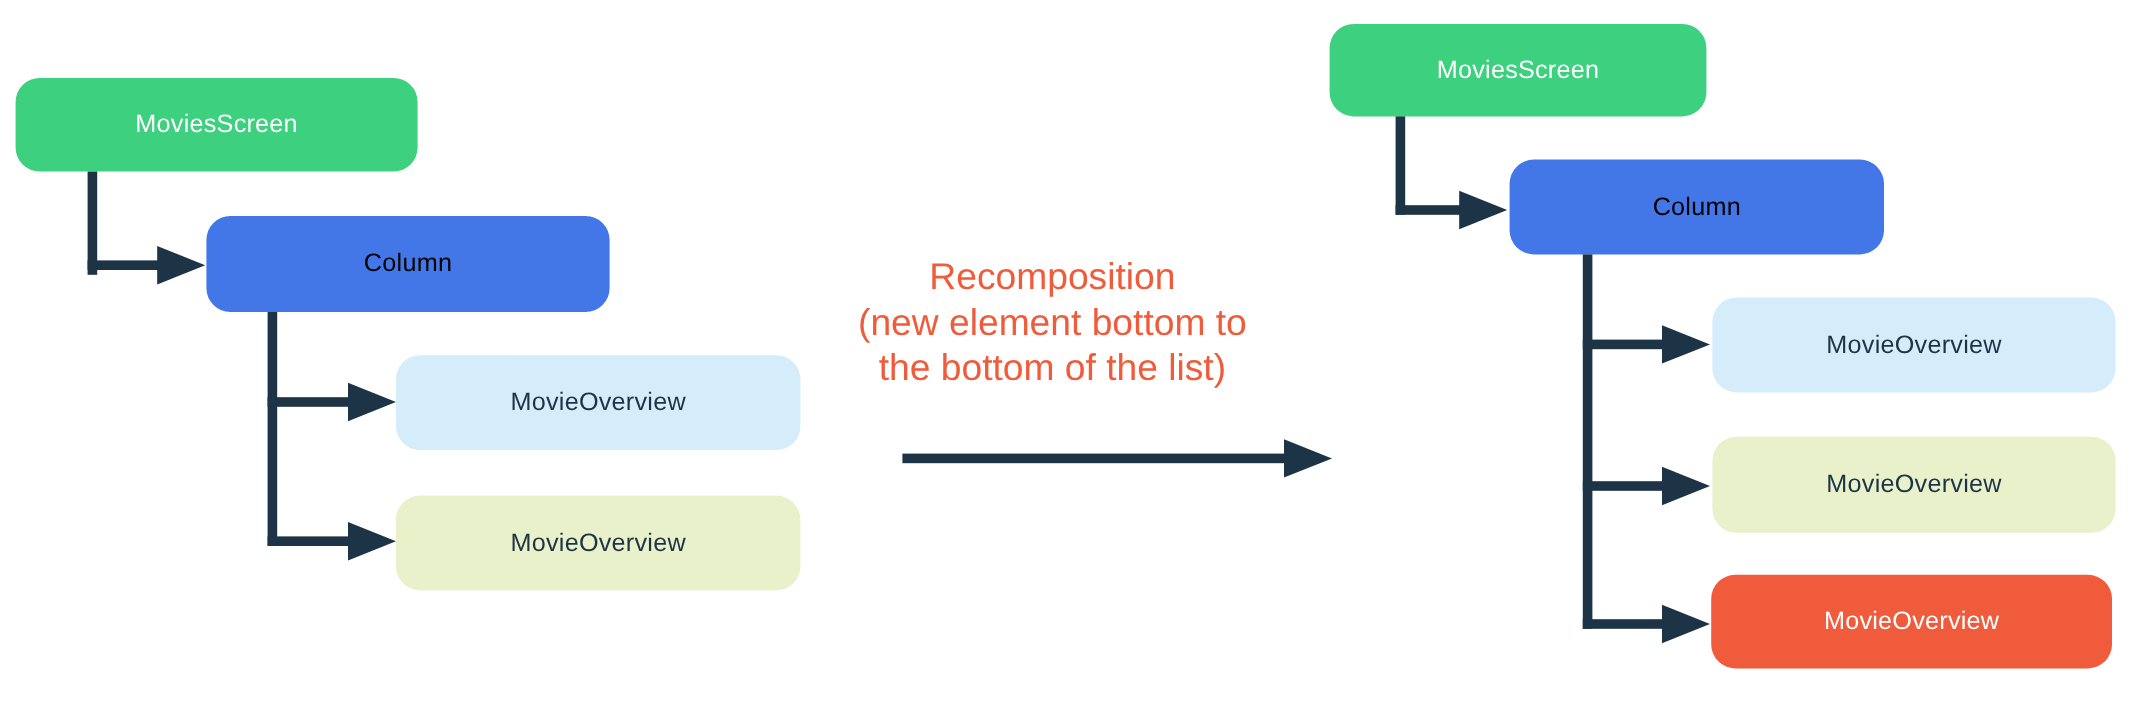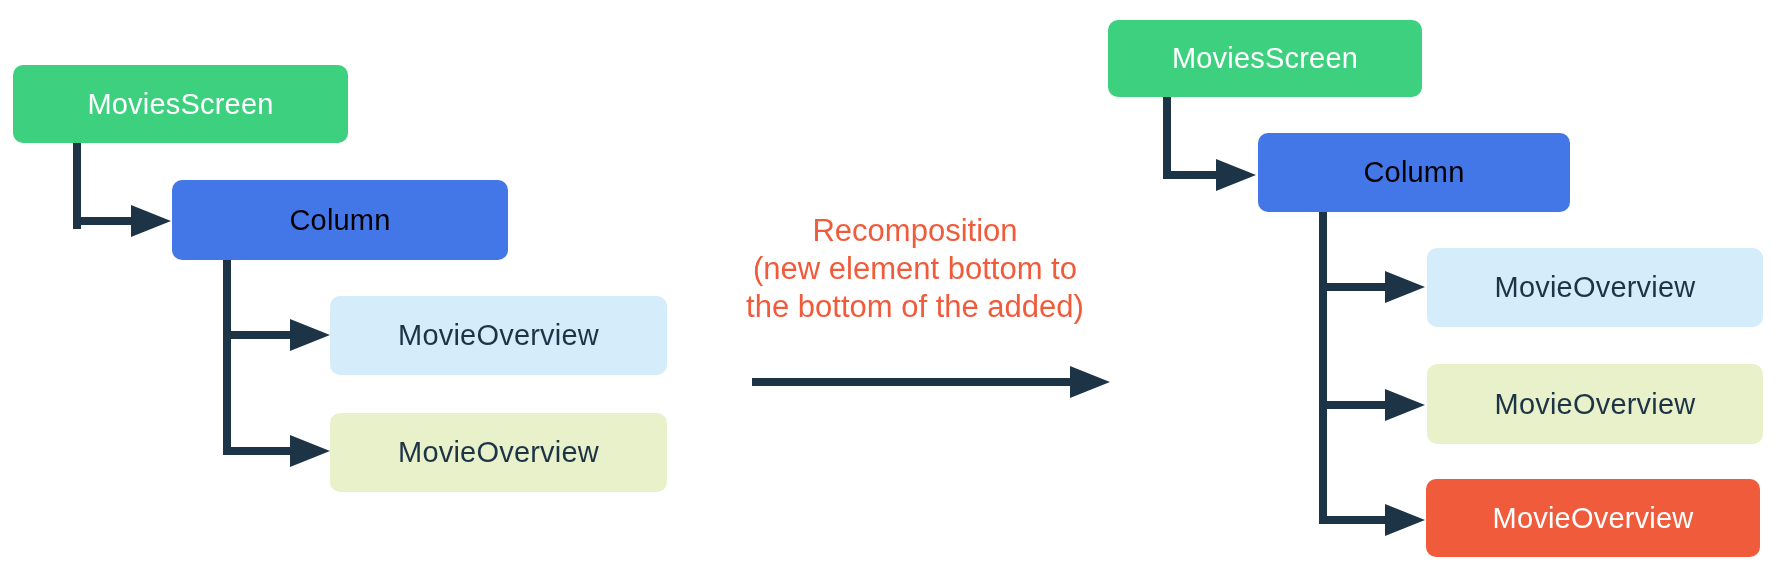--- a/index.html
+++ b/index.html
@@ -6,46 +6,46 @@
   .canvas {
     position: relative;
     width: 1779px;
     height: 584px;
     background: #ffffff;
     font-family: "Liberation Sans", sans-serif;
     overflow: hidden;
   }
   .node {
     position: absolute;
-    border-radius: 10px;
+    border-radius: 20px;
     display: flex;
     align-items: center;
     justify-content: center;
-    font-size: 29px;
+    font-size: 21px;
     font-weight: 500;
     letter-spacing: 0.2px;
     white-space: nowrap;
   }
   .node.green  { background: #3DD17F; color: #ffffff; }
   .node.blue   { background: #4377E8; color: #000000; }
   .node.lblue  { background: #D5ECFB; color: #1D3447; }
   .node.lyellow{ background: #E9F1CA; color: #1D3447; }
   .node.orange { background: #F05B3B; color: #ffffff; }
 
   .vline, .hline { position: absolute; background: #1D3447; }
   .arrowhead {
     position: absolute;
     width: 0; height: 0;
     border-top: 16px solid transparent;
     border-bottom: 16px solid transparent;
     border-left: 40px solid #1D3447;
   }
   .annotation {
     position: absolute;
-    left: 660px; top: 212px; width: 510px;
+    left: 622px; top: 212px; width: 510px;
     text-align: center;
     color: #F05B3B;
     font-size: 31px;
     line-height: 38px;
     font-weight: 500;
   }
   .annotation span { display: block; }
 </style>
 </head>
 <body>
@@ -65,21 +65,21 @@
   <div class="arrowhead" style="left:290px; top:319px;"></div>
   <div class="hline" style="left:223px; top:447px; width:70px; height:8px;"></div>
   <div class="arrowhead" style="left:290px; top:435px;"></div>
 
   <div class="node lblue" style="left: 330px; top: 296px; width: 337px; height: 79px; background: rgb(213, 236, 251);">MovieOverview</div>
   <div class="node lyellow" style="left: 330px; top: 413px; width: 337px; height: 79px; background: rgb(233, 241, 202);">MovieOverview</div>
 
   <div class="annotation">
     <span>Recomposition</span>
     <span>(new element bottom to</span>
-    <span>the bottom of the added)</span>
+    <span>the bottom of the list)</span>
   </div>
   <div class="hline" style="left:752px; top:378px; width:320px; height:8px;"></div>
   <div class="arrowhead" style="left:1070px; top:366px;"></div>
 
   <div class="node green" style="left: 1108px; top: 20px; width: 314px; height: 77px; background: rgb(61, 209, 127);">MoviesScreen</div>
 
   <div class="vline" style="left:1163px; top:97px; width:8px; height:82px;"></div>
   <div class="hline" style="left:1163px; top:171px; width:55px; height:8px;"></div>
   <div class="arrowhead" style="left:1216px; top:159px;"></div>
 

